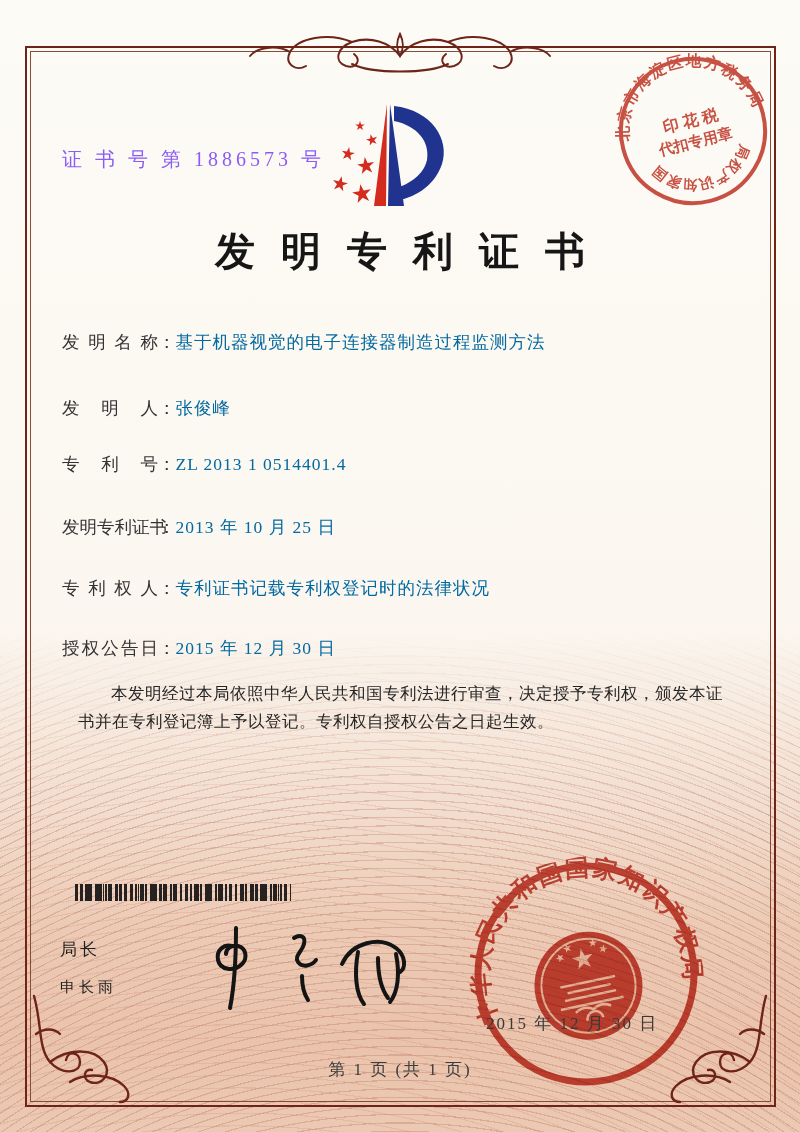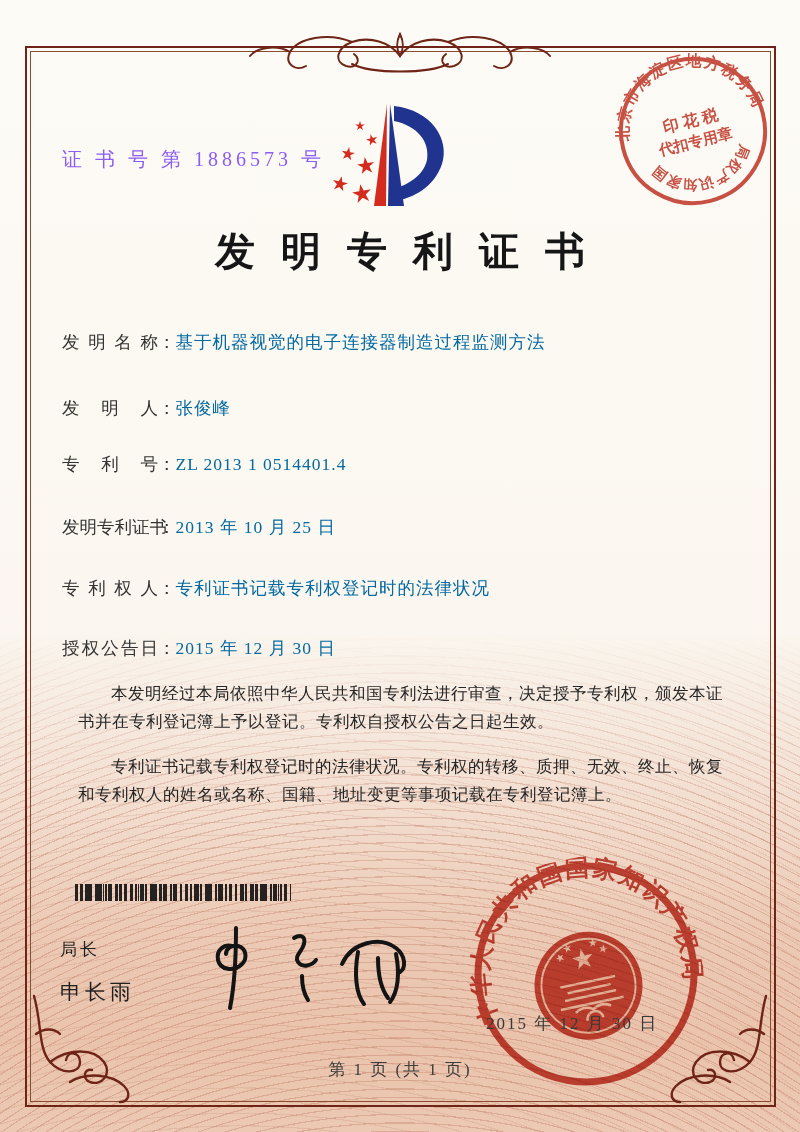--- a/index.html
+++ b/index.html
@@ -25,21 +25,21 @@
   .fvalue{letter-spacing:1px;color:#0369a1;}
   .paras{left:62px;top:664px;width:678px;font-size:16.5px;line-height:1.72;color:#252525;}
   .paras p{margin:16px;text-indent:2em;letter-spacing:.5px;}
   .barcode{left:75px;top:884px;width:216px;height:17px;opacity:.92;
      background:
        repeating-linear-gradient(90deg,#141414 0 2px,rgba(0,0,0,0) 2px 5px),
        repeating-linear-gradient(90deg,#141414 0 1px,rgba(0,0,0,0) 1px 7px),
        repeating-linear-gradient(90deg,#141414 0 3px,rgba(0,0,0,0) 3px 11px);}
   .sig-title{left:60px;top:938px;font-size:17px;color:#1f1f1f;
      font-family:Liberation Serif, serif;letter-spacing:3px;}
-  .sig-name{left:60px;top:978px;font-size:21px;color:#1f1f1f;
+  .sig-name{left:60px;top:978px;font-size:15px;color:#1f1f1f;
      font-family:Liberation Sans, sans-serif;letter-spacing:4px;}
   .issue-date{left:486px;top:1012px;font-size:17px;color:#3a3a3a;letter-spacing:2px;z-index:6;}
   .footer{left:0;right:0;top:1058px;text-align:center;font-size:17px;color:#3d3d3d;letter-spacing:2px;}
   svg{display:block;}
   .sealwrap{mix-blend-mode:multiply;}
 </style>
 </head>
 <body>
 
 <div class="waves"></div>
@@ -124,21 +124,20 @@
 </div>
 <div class="abs frow" style="top:576px">
   <span class="flabel">专利权人</span><span>：</span><span class="fvalue">专利证书记载专利权登记时的法律状况</span>
 </div>
 <div class="abs frow" style="top:636px">
   <span class="flabel">授权公告日</span><span>：</span><span class="fvalue">2015 年 12 月 30 日</span>
 </div>
 
 <div class="abs paras">
   <p>本发明经过本局依照中华人民共和国专利法进行审查，决定授予专利权，颁发本证书并在专利登记簿上予以登记。专利权自授权公告之日起生效。</p>
-  <p>专利证书记载专利权登记时的法律状况。专利权的转移、质押、无效、终止、恢复和专利权人的姓名或名称、国籍、地址变更等事项记载在专利登记簿上。</p>
 </div>
 
 <div class="abs barcode"></div>
 
 <div class="abs sig-title">局长</div>
 <div class="abs sig-name">申长雨</div>
 
 <svg class="abs" style="left:190px;top:916px;" width="230" height="100" viewBox="0 0 230 100">
   <g stroke="#141414" fill="none" stroke-width="4" stroke-linecap="round" stroke-linejoin="round">
     <path d="M42,30 C34,28 26,34 28,44 C30,54 44,56 52,48 C58,42 56,32 48,30 C42,29 36,32 36,38"></path>

